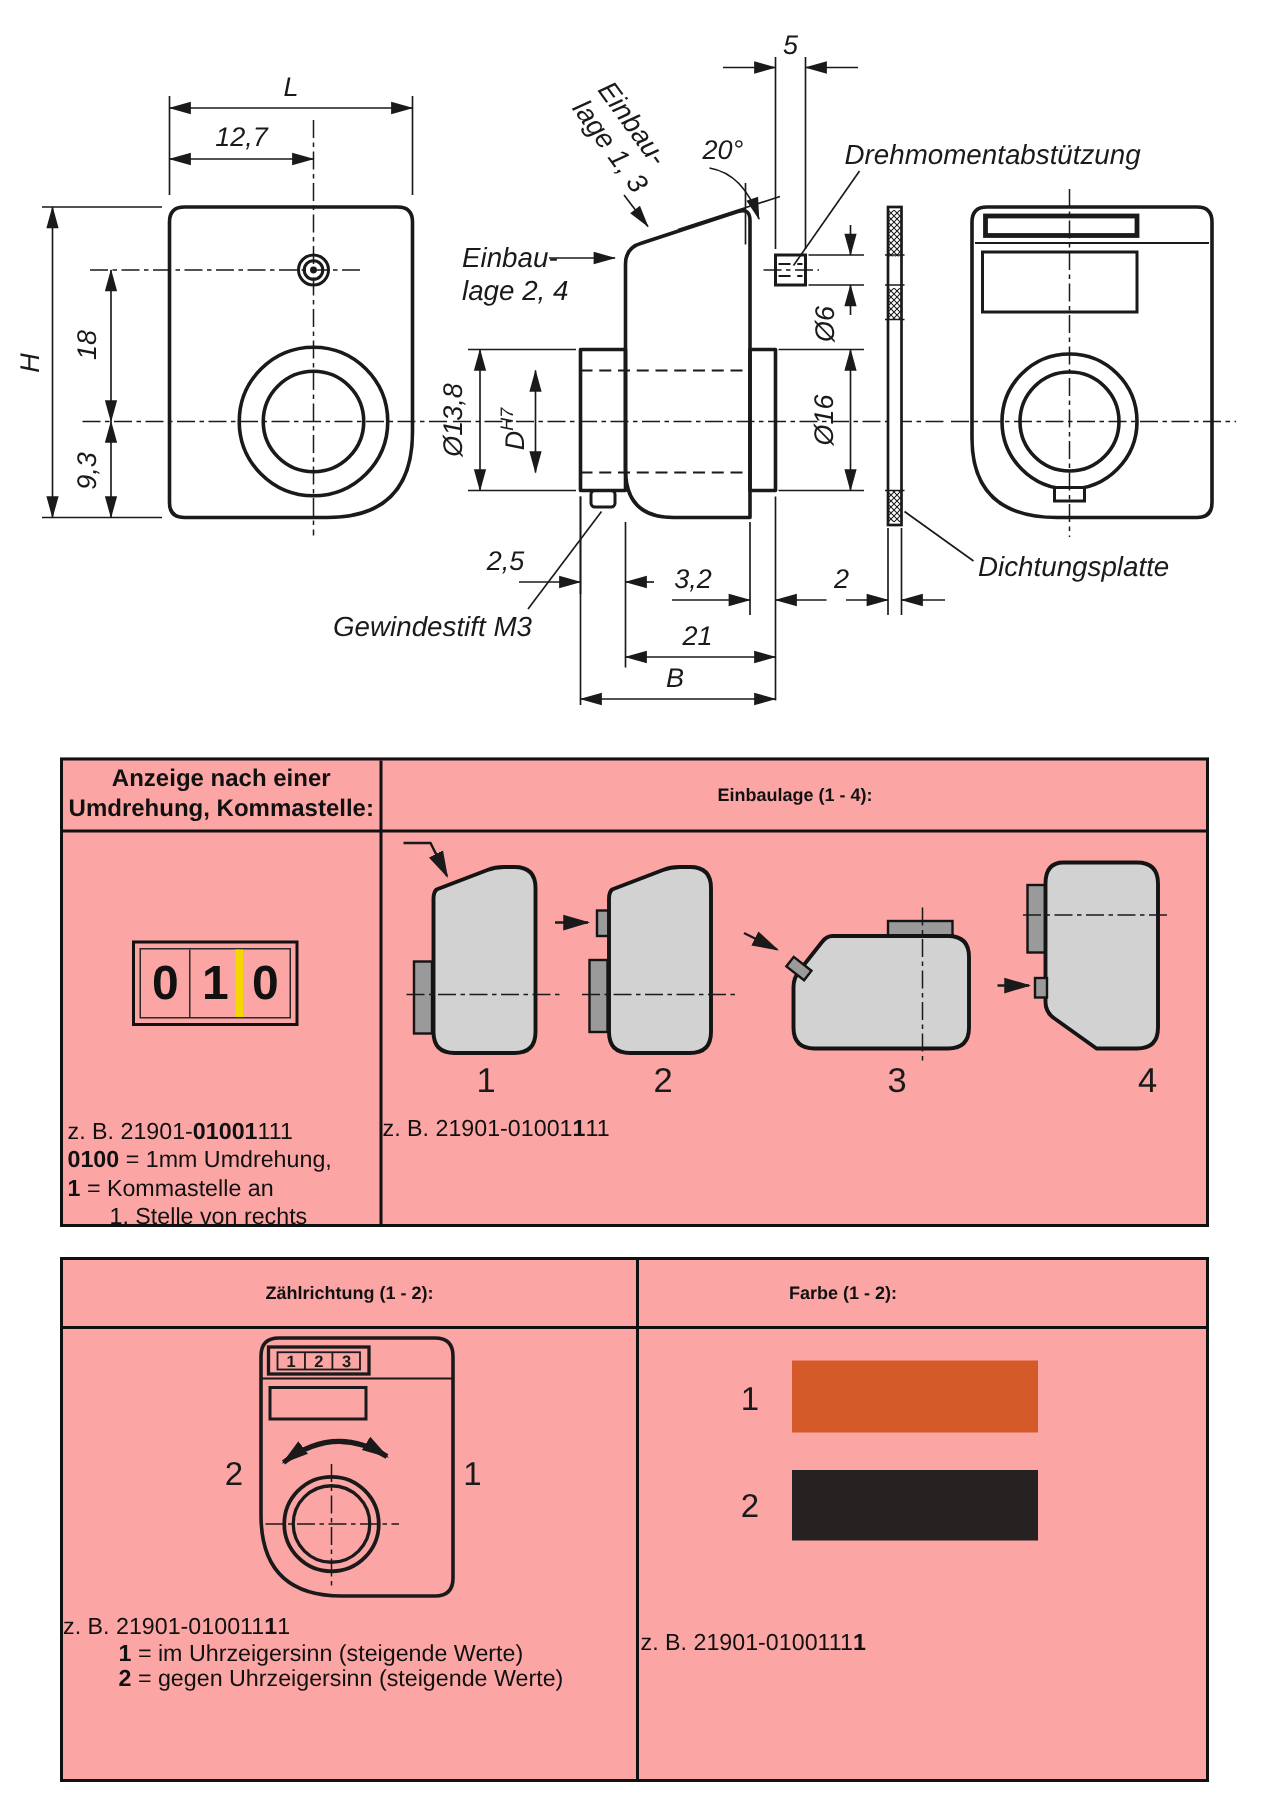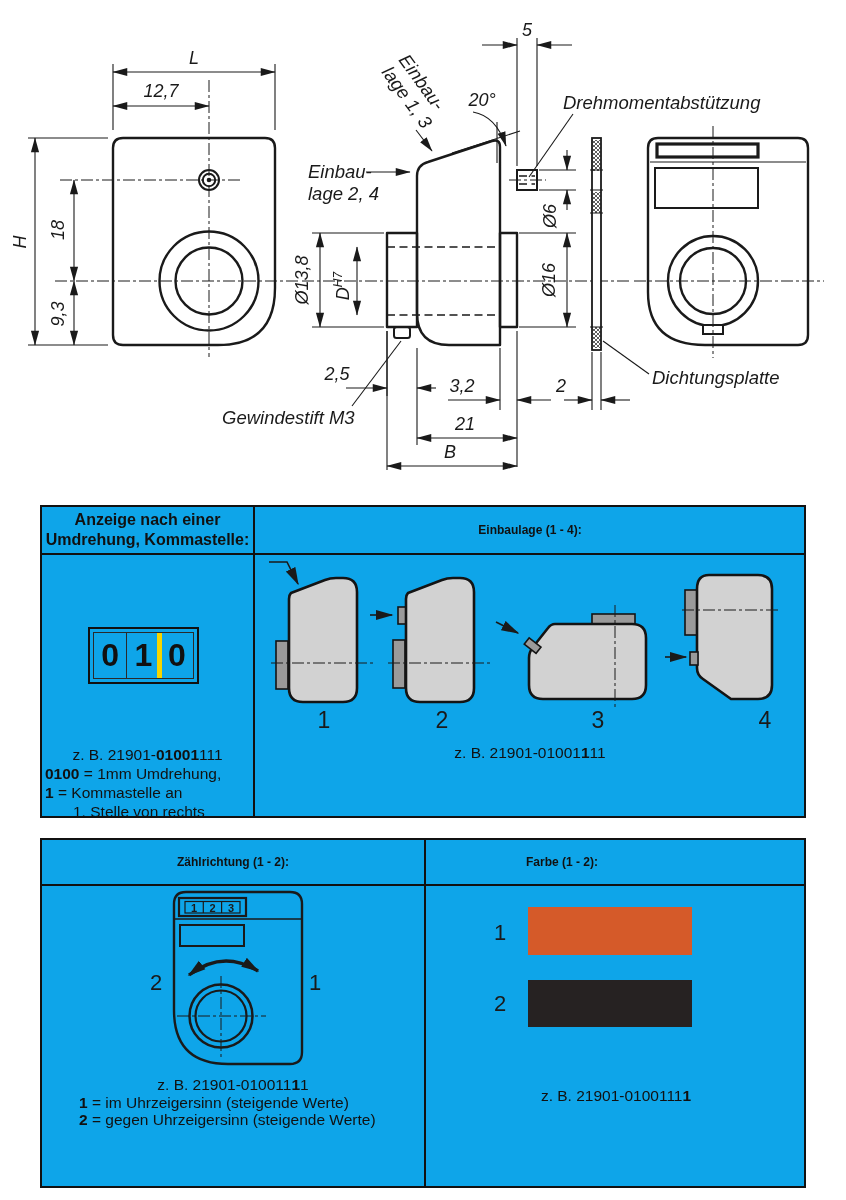--- a/index.html
+++ b/index.html
@@ -9,26 +9,26 @@
   .med{stroke:#1a1a1a;stroke-width:2;fill:none}
   .thin{stroke:#1a1a1a;stroke-width:1.1;fill:none}
   .cl{stroke:#1a1a1a;stroke-width:1;fill:none;stroke-dasharray:12 3 3 3}
   .dsh{stroke:#1a1a1a;stroke-width:1.4;fill:none;stroke-dasharray:8 4.5}
   .dt{font:italic 18px "Liberation Sans",sans-serif}
   .lbl{font:italic 18.5px "Liberation Sans",sans-serif}
   .figbody{fill:#d2d2d2;stroke:#141414;stroke-width:2.6;stroke-linejoin:round}
   .tab{fill:#9a9a9a;stroke:#141414;stroke-width:1.6}
   .ldr{stroke:#1a1a1a;stroke-width:1.6;fill:none}
   .fignum{font-size:23px}
-  .tbl{position:absolute;border:2.6px solid #111;box-sizing:border-box;background:#0ea5e9}
+  .tbl{position:absolute;border:2.6px solid #111;box-sizing:border-box;background:#fca5a5}
   .vline{position:absolute;top:0;bottom:0;width:2.2px;background:#111}
   .hline{position:absolute;left:0;right:0;height:2.2px;background:#111}
   .hdr{position:absolute;text-align:center;font-weight:bold;font-size:12px;line-height:20px}
   .txt{position:absolute;font-size:15.5px;line-height:19px}
-  .ctr{text-align:center}
+  .ctr{text-align:left}
   .counter{position:absolute;left:46px;top:120px;width:111px;height:57px;border:2.6px solid #111;box-sizing:border-box}
   .cframe{position:absolute;inset:3px;border:1.6px solid #2a2a2a;display:flex}
   .ccell{flex:1;border-right:1.6px solid #2a2a2a;display:flex;align-items:center;justify-content:center;font-size:32px;font-weight:bold}
   .ccell:last-child{border-right:none}
   .comma{position:absolute;top:0;bottom:0;left:calc(66.66% - 2.5px);width:5px;background:#f6d600;z-index:2}
   .absvg{position:absolute}
 </style>
 </head>
 <body>
 

